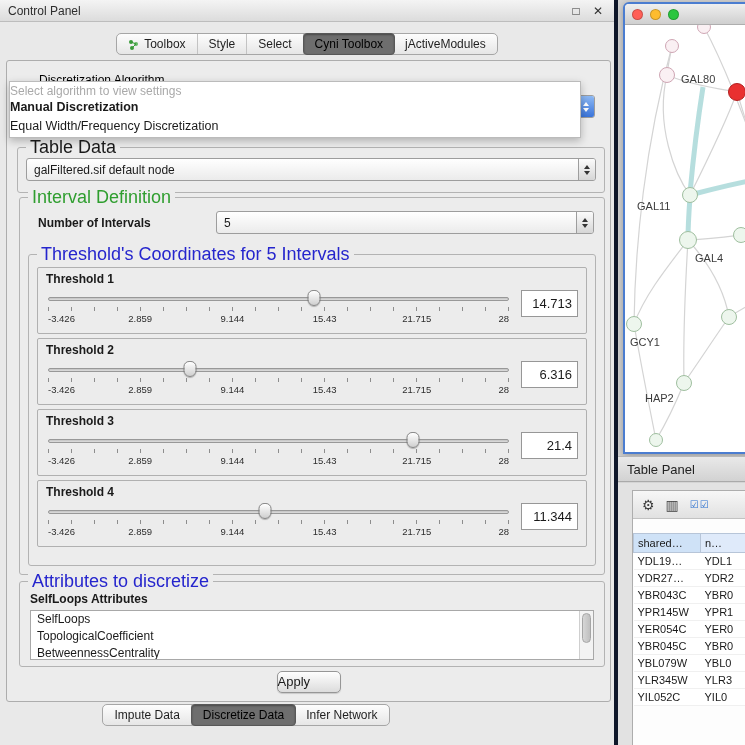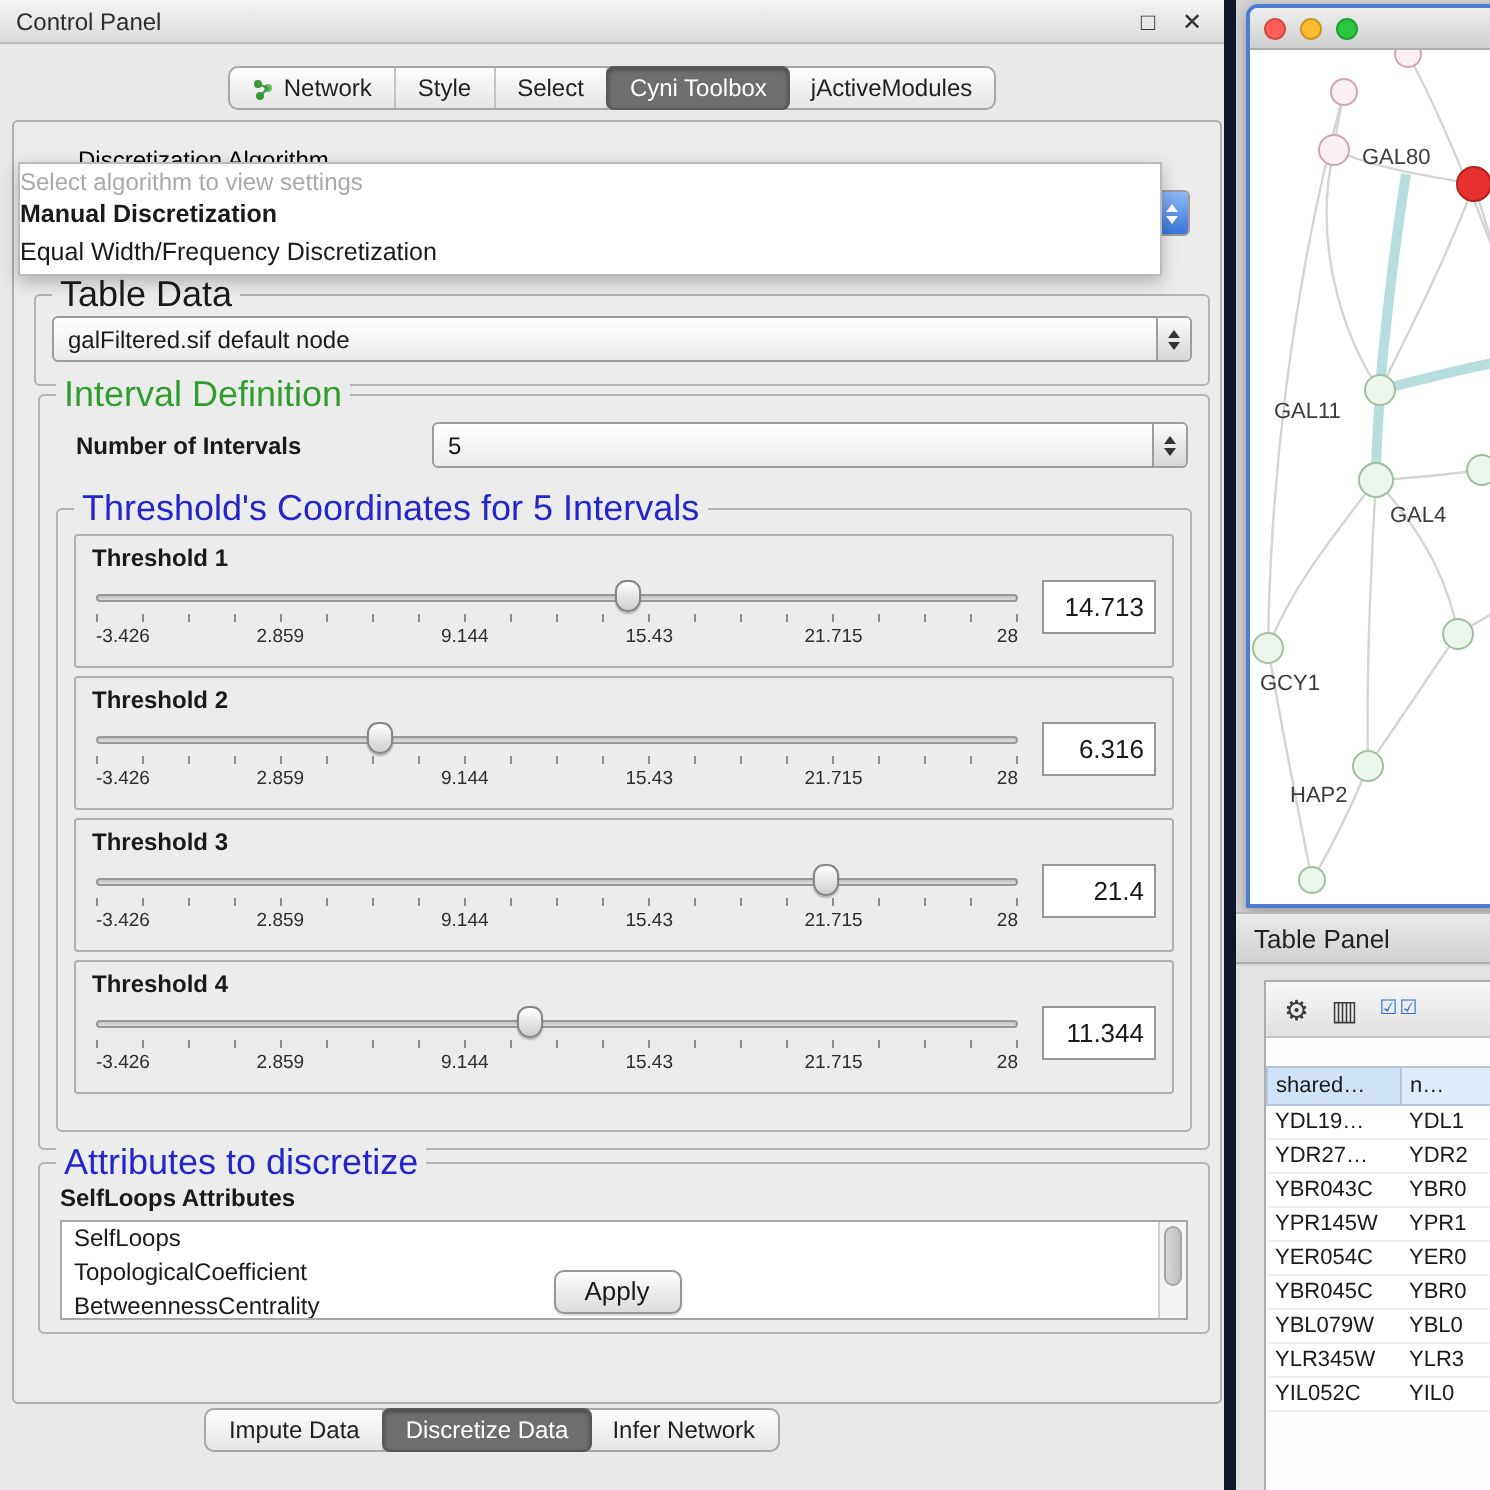--- a/index.html
+++ b/index.html
@@ -1,34 +1,34 @@
 <!DOCTYPE html>
 <html><head>
 <meta charset="utf-8">
 <style>
   *{margin:0;padding:0;box-sizing:border-box}
   html,body{width:745px;height:745px;overflow:hidden;background:#d8d8d8;
     font-family:"Liberation Sans","DejaVu Sans",sans-serif;font-size:12px;color:#1a1a1a}
   .stage{position:absolute;inset:0}
 
   
-  .cp{position:absolute;left:0;top:0;width:618px;height:745px;background:#e9e9e9;border-right:6px solid #0f172a}
+  .cp{position:absolute;left:0;top:0;width:618px;height:745px;background:#e9e9e9;border-right:4px solid #0f172a}
   .cp-titlebar{height:22px;background:linear-gradient(#f4f4f4,#dcdcdc);border-bottom:1px solid #bdbdbd;
     display:flex;align-items:center;padding:0 8px;gap:6px}
   .cp-title{flex:1;font-size:12px;color:#2e2e2e}
   .win-glyph{width:16px;text-align:center;font-size:12px;color:#333;cursor:default}
   .win-glyph.close{font-weight:bold}
 
   .tabs-row{display:flex;justify-content:center;margin-top:11px}
   .seg{display:flex;align-items:stretch;height:22px;background:linear-gradient(#fdfdfd,#e6e6e6);
     border:1px solid #a6a6a6;border-radius:5px}
   .seg .tab{display:flex;align-items:center;gap:5px;padding:0 11px;font-size:12px;color:#1f1f1f;
     border-right:1px solid #c3c3c3;cursor:default;white-space:nowrap}
   .seg .tab:last-child{border-right:none}
-  .seg .tab.selected{background:#6e6e6e;color:#ffffff;border-radius:4px;margin:-1px;border:1px solid #585858;
+  .seg .tab.selected{background:#6e6e6e;color:#000000;border-radius:4px;margin:-1px;border:1px solid #585858;
     box-shadow:inset 0 1px 2px rgba(0,0,0,.35)}
 
   .content{position:absolute;left:6px;top:60px;width:605px;height:642px;border:1px solid #adadad;
     border-radius:3px;background:#ececec}
 
   .group{position:absolute;border:1px solid #b3b3b3;border-radius:3px}
   .legend{position:absolute;top:-8px;left:8px;background:#ececec;padding:0 4px;font-size:18px;line-height:14px;white-space:nowrap}
   .legend.green{color:#2f9e2f}
   .legend.blue{color:#2525cd}
 
@@ -82,23 +82,23 @@
 
   
   .g-attrs{left:12px;top:520px;width:586px;height:86px}
   .attrs-label{position:absolute;left:10px;top:10px;font-weight:bold}
   .listbox{position:absolute;left:10px;right:10px;top:28px;height:50px;background:#fff;border:1px solid #a8a8a8;overflow:hidden}
   .list-item{font-size:12px;line-height:17px;padding-left:6px;white-space:nowrap}
   .vscroll{position:absolute;right:0;top:0;bottom:0;width:14px;background:#f3f3f3;border-left:1px solid #cfcfcf}
   .vscroll .vthumb{position:absolute;left:2px;right:2px;top:2px;height:62%;background:linear-gradient(90deg,#d6d6d6,#bfbfbf);
     border:1px solid #a5a5a5;border-radius:5px}
 
-  .apply-btn{position:absolute;left:50%;transform:translateX(-50%);top:574px;width:64px;height:22px;
+  .apply-btn{position:absolute;left:50%;transform:translateX(-50%);top:610px;width:64px;height:22px;
     background:linear-gradient(#fefefe,#dcdcdc);border:1px solid #969696;border-radius:5px;
-    font-size:13px;text-align:center;line-height:20px;box-shadow:0 1px 1px rgba(0,0,0,.15)}
+    font-size:13px;line-height:20px;box-shadow:0 1px 1px rgba(0,0,0,.15)}
 
   .bottom-tabs{position:absolute;left:0;top:704px;width:492px;display:flex;justify-content:center}
 
   
   .right{position:absolute;left:618px;top:0;width:127px;height:745px;background:#d4d4d4}
 
   .net-window{position:absolute;left:5px;top:2px;width:162px;height:452px;border:2px solid #4b7dd0;
     border-radius:6px 6px 0 0;background:#fff;overflow:hidden;box-shadow:0 2px 8px rgba(0,0,0,.3)}
   .net-titlebar{height:21px;background:linear-gradient(#efefef,#cfcfcf);border-bottom:1px solid #aeaeae;
     display:flex;align-items:center;gap:7px;padding-left:7px}
@@ -148,21 +148,21 @@
         <div class="tab">
           <span class="net-tab-icon">
             <svg width="11" height="11">
                 <circle cx="3" cy="3" r="2" fill="#3a9a3a"></circle>
                 <circle cx="8" cy="5" r="2" fill="#64b864"></circle>
                 <circle cx="4" cy="9" r="2" fill="#3a9a3a"></circle>
                 <line x1="3" y1="3" x2="8" y2="5" stroke="#3a9a3a" stroke-width="1"></line>
                 <line x1="4" y1="9" x2="8" y2="5" stroke="#3a9a3a" stroke-width="1"></line>
               </svg>
           </span>
-          <span>Network</span>
+          <span>Toolbox</span>
         </div>
         <div class="tab">
             <span>Style</span>
           </div>
         <div class="tab">
             <span>Select</span>
           </div>
         <div class="tab selected">
             <span>Cyni Toolbox</span>
           </div>

